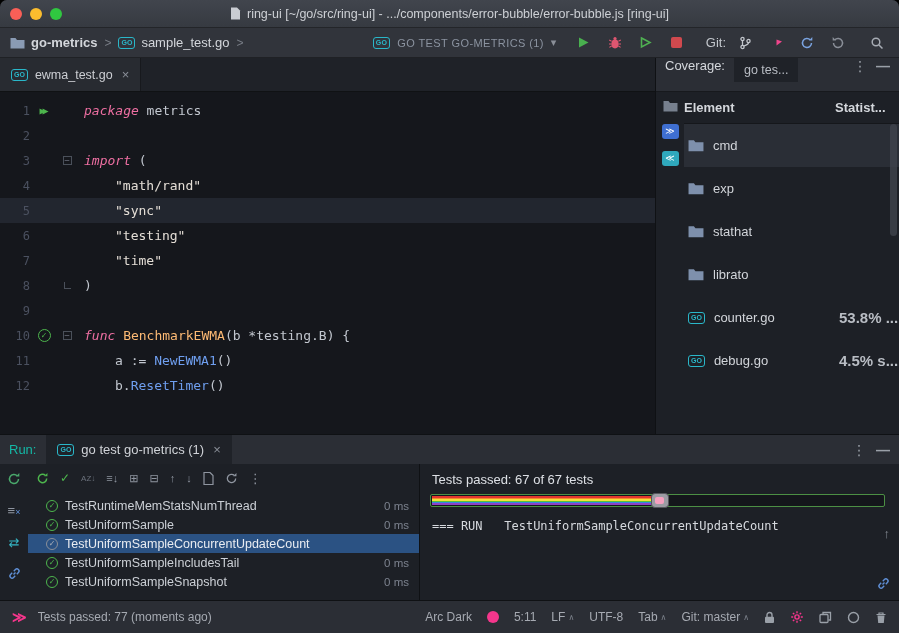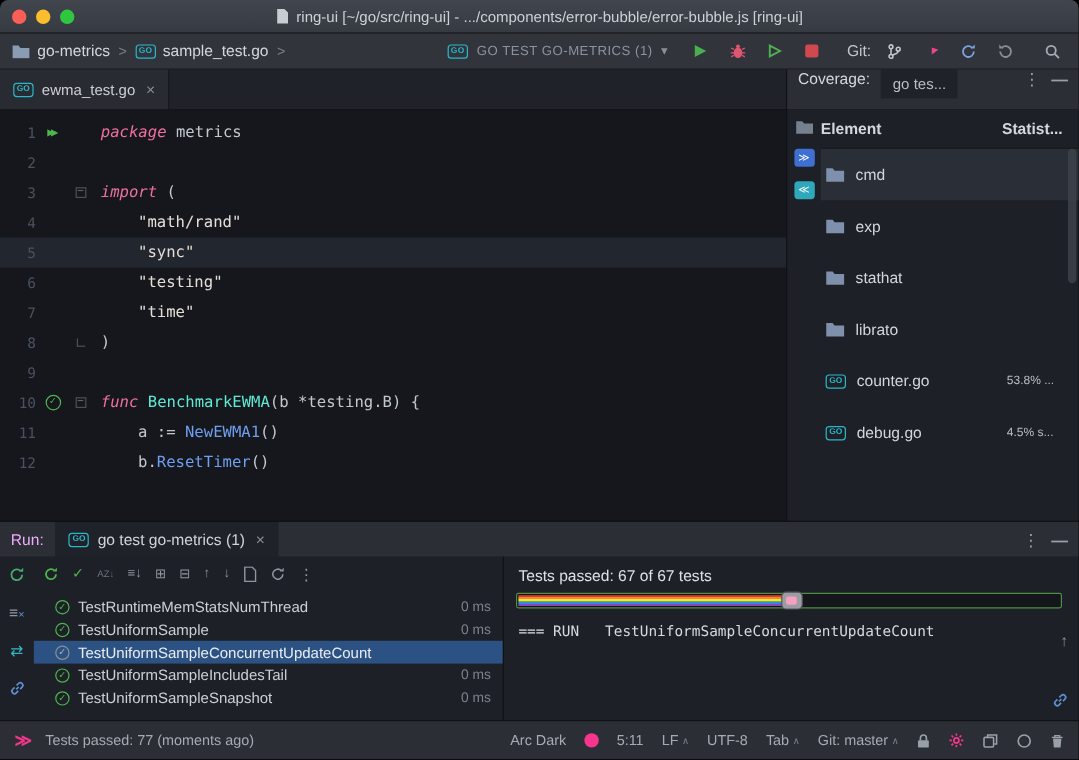--- a/index.html
+++ b/index.html
@@ -13,21 +13,21 @@
               display:flex; align-items:center; position:relative; }
   .traffic { position:absolute; left:10px; display:flex; gap:8px; align-items:center; }
   .tl { width:12px; height:12px; border-radius:50%; display:inline-block; }
   .tl.red{background:#f95f57;} .tl.yel{background:#fbbd2e;} .tl.grn{background:#30c740;}
   .title { margin:0 auto; display:flex; align-items:center; gap:6px; color:#cdd0d5; font-size:12.5px; }
 
   
   .toolbar { flex:0 0 30px; background:#31343b; border-bottom:1px solid #1f2125;
              display:flex; align-items:center; padding:0 10px; gap:7px; }
   .crumb { display:flex; align-items:center; gap:6px; color:#d3d6db; }
-  .crumb.bold { font-weight:normal; }
+  .crumb.bold { font-weight:bold; }
   .sep { color:#787d86; font-size:12px; }
   .go-badge { font-size:7px; font-weight:bold; color:#2ab7c9; border:1px solid #2ab7c9; border-radius:3px;
               padding:0 2px; line-height:10px; display:inline-block; }
   .spacer { flex:1; }
   .runconfig { display:flex; align-items:center; gap:7px; color:#8b93a0; font-size:11px; letter-spacing:.4px;
                padding:3px 8px; border-radius:3px; }
   .tbtn { width:24px; height:22px; display:flex; align-items:center; justify-content:center; }
   .stop-sq { width:11px; height:11px; background:#d0494e; border-radius:2px; display:inline-block; }
   .git-label { color:#c3c7cd; margin-left:10px; }
 
@@ -45,21 +45,21 @@
   .num { flex:0 0 30px; text-align:right; color:#4b5160; font-size:12px; }
   .gicon { flex:0 0 28px; display:flex; justify-content:center; align-items:center; }
   .fold { flex:0 0 18px; display:flex; justify-content:center; align-items:center; }
   .fold-box { width:9px; height:9px; border:1px solid #4a505a; color:#6b717c; font-size:9px; line-height:7px;
               text-align:center; display:inline-block; }
   .fold-end { width:7px; height:7px; border-left:1px solid #4a505a; border-bottom:1px solid #4a505a; display:inline-block; }
   .code { white-space:pre; padding-left:8px; color:#c2c7cf; }
   .code.ind { padding-left:39px; }
   .tok.kw { color:#ee6fa2; font-style:italic; }
   .tok.str { color:#e4ded6; }
-  .tok.fn { color:#5eead4; }
+  .tok.fn { color:#fdba74; }
   .tok.call { color:#6f9ff0; }
   .run-arrows { color:#4db54d; font-size:10px; letter-spacing:-3px; padding-right:3px; }
   .pass-circ { width:13px; height:13px; border:1px solid #4db54d; border-radius:50%; color:#4db54d;
                font-size:9px; line-height:11px; text-align:center; display:inline-block; }
 
   
   .right-pane { flex:0 0 244px; display:flex; flex-direction:column; background:#1d2026; border-left:1px solid #0f1114; }
   .cov-header { flex:0 0 34px; background:#2b2e35; display:flex; align-items:flex-start; gap:9px; padding:0 9px;
                 border-bottom:1px solid #17191d; }
   .cov-title { color:#d4d7dc; }
@@ -72,28 +72,28 @@
   .sq-ic.blue { background:#3f6fd1; }
   .sq-ic.cyan { background:#2fa8bc; }
   .cov-main { flex:1; min-width:0; display:flex; flex-direction:column; }
   .cov-summary { flex:0 0 30px; display:flex; align-items:center; color:#d2d5da; font-size:12.5px; }
   .cov-thead { flex:0 0 32px; display:flex; align-items:center; font-weight:bold; color:#d4d7dc;
                border-bottom:1px solid #15171b; }
   .cov-col-name { flex:1; }
   .cov-col-stat { flex:0 0 64px; }
   .cov-row { height:43px; display:flex; align-items:center; gap:9px; padding-left:4px; color:#d2d5da; }
   .cov-row.sel { background:#2a2e36; }
-  .cov-row .stat { margin-left:auto; flex:0 0 60px; color:#b9bdc4; font-size:10px; }
+  .cov-row .stat { margin-left:auto; flex:0 0 60px; color:#b9bdc4; font-size:15px;font-weight:bold; }
   .cov-scroll { position:absolute; right:2px; top:32px; width:7px; height:112px; background:#41464f;
                 border-radius:4px; opacity:.75; }
 
   
   .run-panel { flex:0 0 166px; display:flex; flex-direction:column; border-top:1px solid #0f1114; }
   .run-header { flex:0 0 29px; background:#2b2e35; display:flex; align-items:center; gap:10px; padding:0 9px; }
-  .run-title { color:#f0abfc; }
+  .run-title { color:#14b8a6; }
   .rtab { display:flex; align-items:center; gap:7px; background:#1f2228; height:29px; padding:0 11px; color:#d0d3d8; }
   .run-body { flex:1; min-height:0; display:flex; background:#1d2026; }
   .run-strip { flex:0 0 28px; display:flex; flex-direction:column; align-items:center; padding-top:8px; gap:17px; }
   .strip-ic { font-size:13px; color:#8f95a0; }
   .teal { color:#35b5c4; }
   .test-pane { flex:0 0 392px; display:flex; flex-direction:column; border-right:1px solid #0f1114; }
   .test-toolbar { flex:0 0 28px; display:flex; align-items:center; gap:11px; padding:0 8px; color:#8f95a0; }
   .ttb-ic { font-size:11px; display:flex; align-items:center; }
   .az { font-size:8px; color:#6b717c; letter-spacing:0; }
   .test-tree { flex:1; padding-top:4px; font-size:12.5px; overflow:hidden; }

